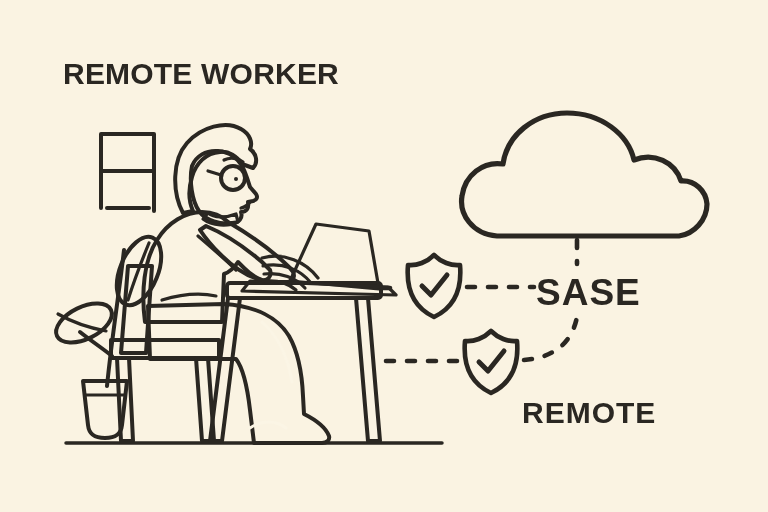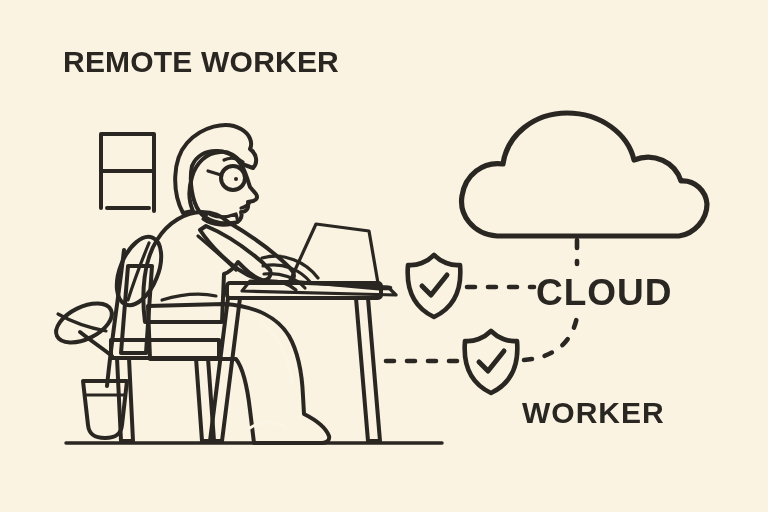--- a/index.html
+++ b/index.html
@@ -5,21 +5,21 @@
   html,body{margin:0;padding:0;}
   .stage{
     position:relative;width:768px;height:512px;overflow:hidden;
     font-family:"Liberation Sans",sans-serif;
   }
   .stage svg{position:absolute;left:0;top:0;}
   .heading{
     position:absolute;color:#2A2722;font-weight:800;font-size:30px;
     letter-spacing:0.2px;text-align:center;white-space:nowrap;
   }
-  .h-left{left:36px;top:45px;width:330px;}
+  .h-left{left:36px;top:57px;width:330px;}
   .h-right{left:400px;top:45px;width:330px;}
   .lbl{position:absolute;color:#2A2722;font-weight:800;white-space:nowrap;}
   .lbl-sase{left:536px;top:272px;font-size:37px;letter-spacing:1px;}
   .lbl-cloud{left:522px;top:396px;font-size:30px;letter-spacing:1px;}
   
   .ink{stroke:#2A2722;stroke-linejoin:round;stroke-linecap:round;fill:none;}
   .w3{stroke-width:3.2;} .w4{stroke-width:4;} .w5{stroke-width:5.2;}
   .dash{stroke:#2A2722;stroke-width:4.6;fill:none;stroke-linecap:round;
         stroke-dasharray:8 13;stroke-linejoin:round;}
   .hl{stroke:#FBF5E5;stroke-width:3;fill:none;stroke-linecap:round;}
@@ -113,16 +113,16 @@
 
   <path class="dash" d="M577 240 L577 264"></path>
 
   <path class="ink w5" d="M497 236 C472 234 459 214 462 196 C465 175 483 161 503 164 C507 135 534 113 567 113 C601 113 628 134 634 160 C654 152 675 162 681 181 C695 180 706 191 707 204 C707 220 694 234 679 236 Z" fill="#FDFAF1"></path>
 
   <use href="#shield-shape" x="404" y="252"></use>
   <use href="#shield-shape" x="461" y="328"></use>
 </svg>
 
 <div class="heading h-left">REMOTE WORKER</div>
-<div class="lbl lbl-sase">CLOUD</div>
-<div class="lbl lbl-cloud">WORKER</div>
+<div class="lbl lbl-sase">SASE</div>
+<div class="lbl lbl-cloud">REMOTE</div>
 
 </div>
 
 </body></html>

